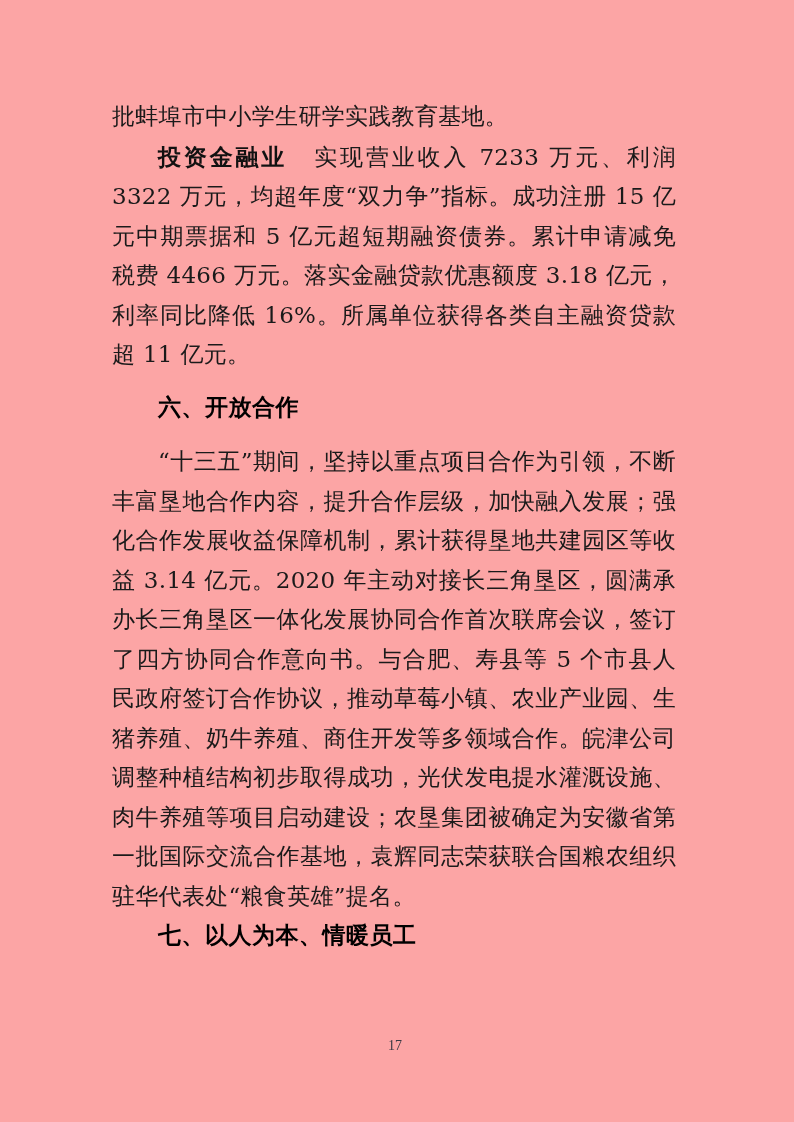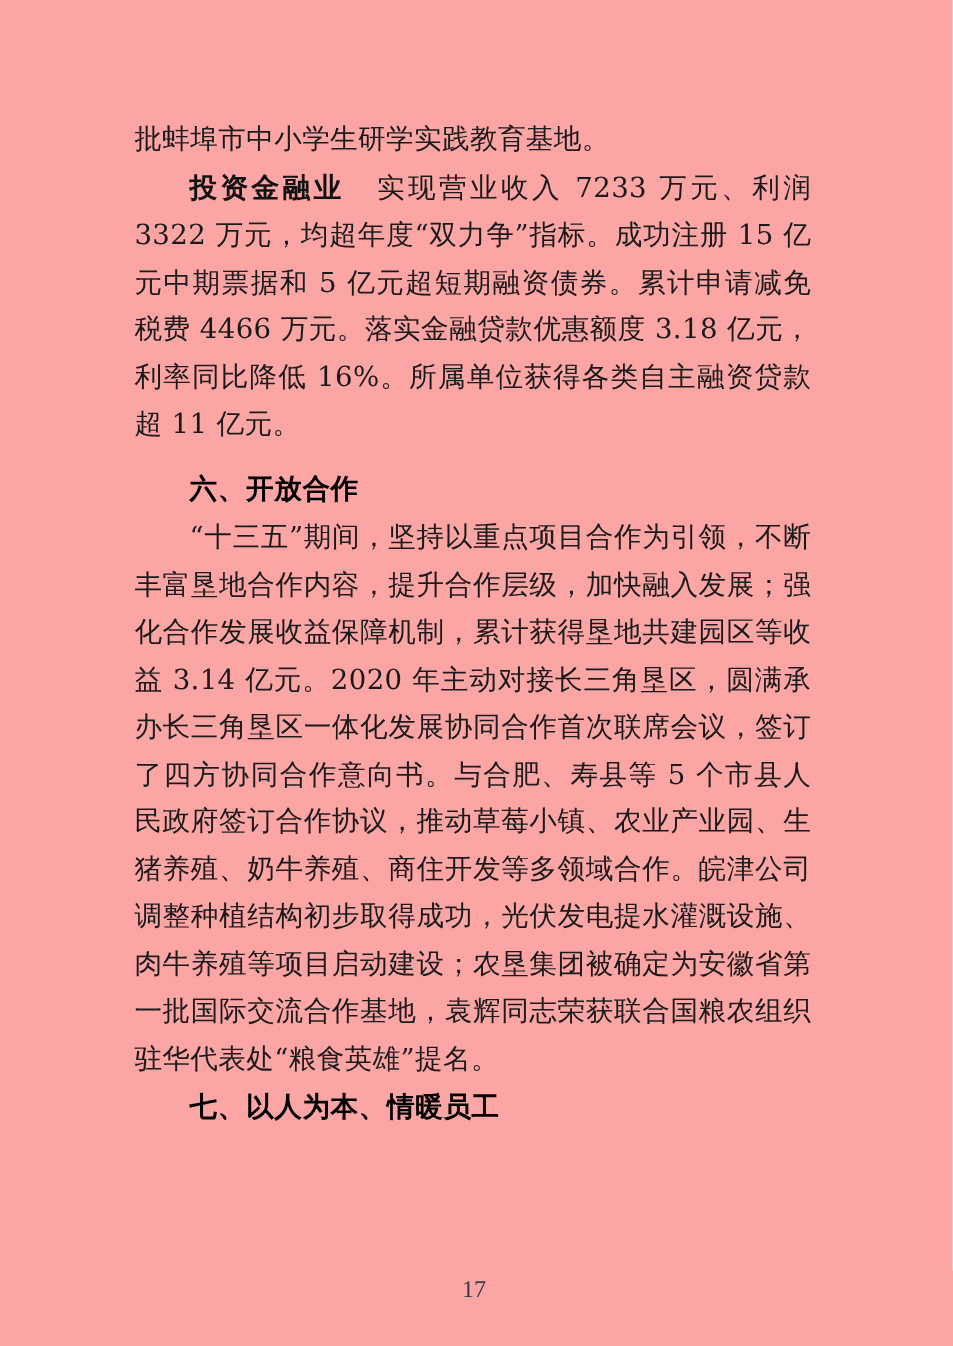--- a/index.html
+++ b/index.html
@@ -41,36 +41,35 @@
   .section-heading {
     font-family: "Liberation Sans", "DejaVu Sans", sans-serif;
     font-weight: bold;
     font-size: 23px;
     line-height: 39.5px;
     color: #000000;
     text-indent: 2em;
     letter-spacing: 0.5px;
   }
   .heading-six {
-    margin: 13px 0 2px 0;
+    margin: 13px 0 15px 0;
   }
   .heading-seven {
     margin: 0;
   }
   .page-number {
     position: absolute;
     left: 0;
     right: 4px;
     top: 1038px;
     text-align: center;
-    font-size: 20px;
+    font-size: 14px;
     line-height: 16px;
     color: #3a3a44;
     font-family: "Liberation Serif", "DejaVu Serif", serif;
-    margin-top: 29px;
   }
 </style>
 </head>
 <body>
 
 <div class="page">
   <div class="text-area">
 
     <p class="body-text">批蚌埠市中小学生研学实践教育基地。</p>
 

